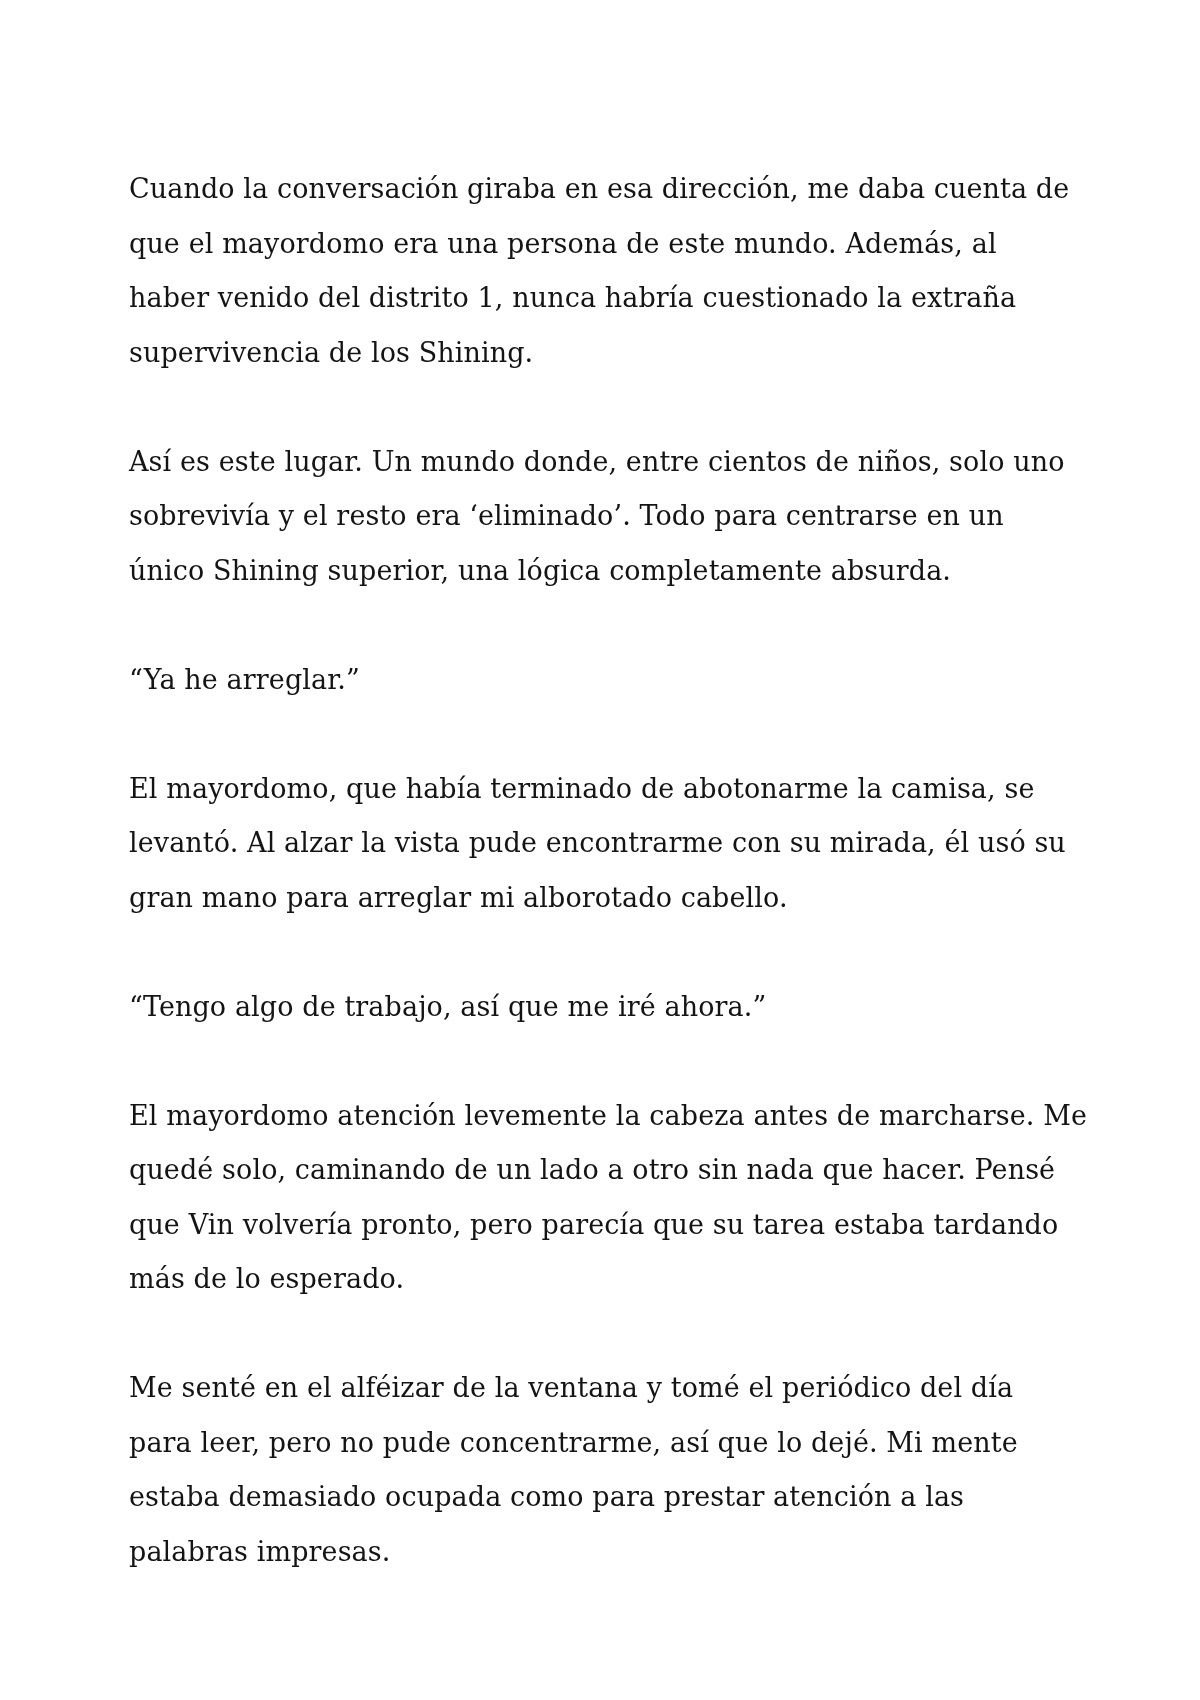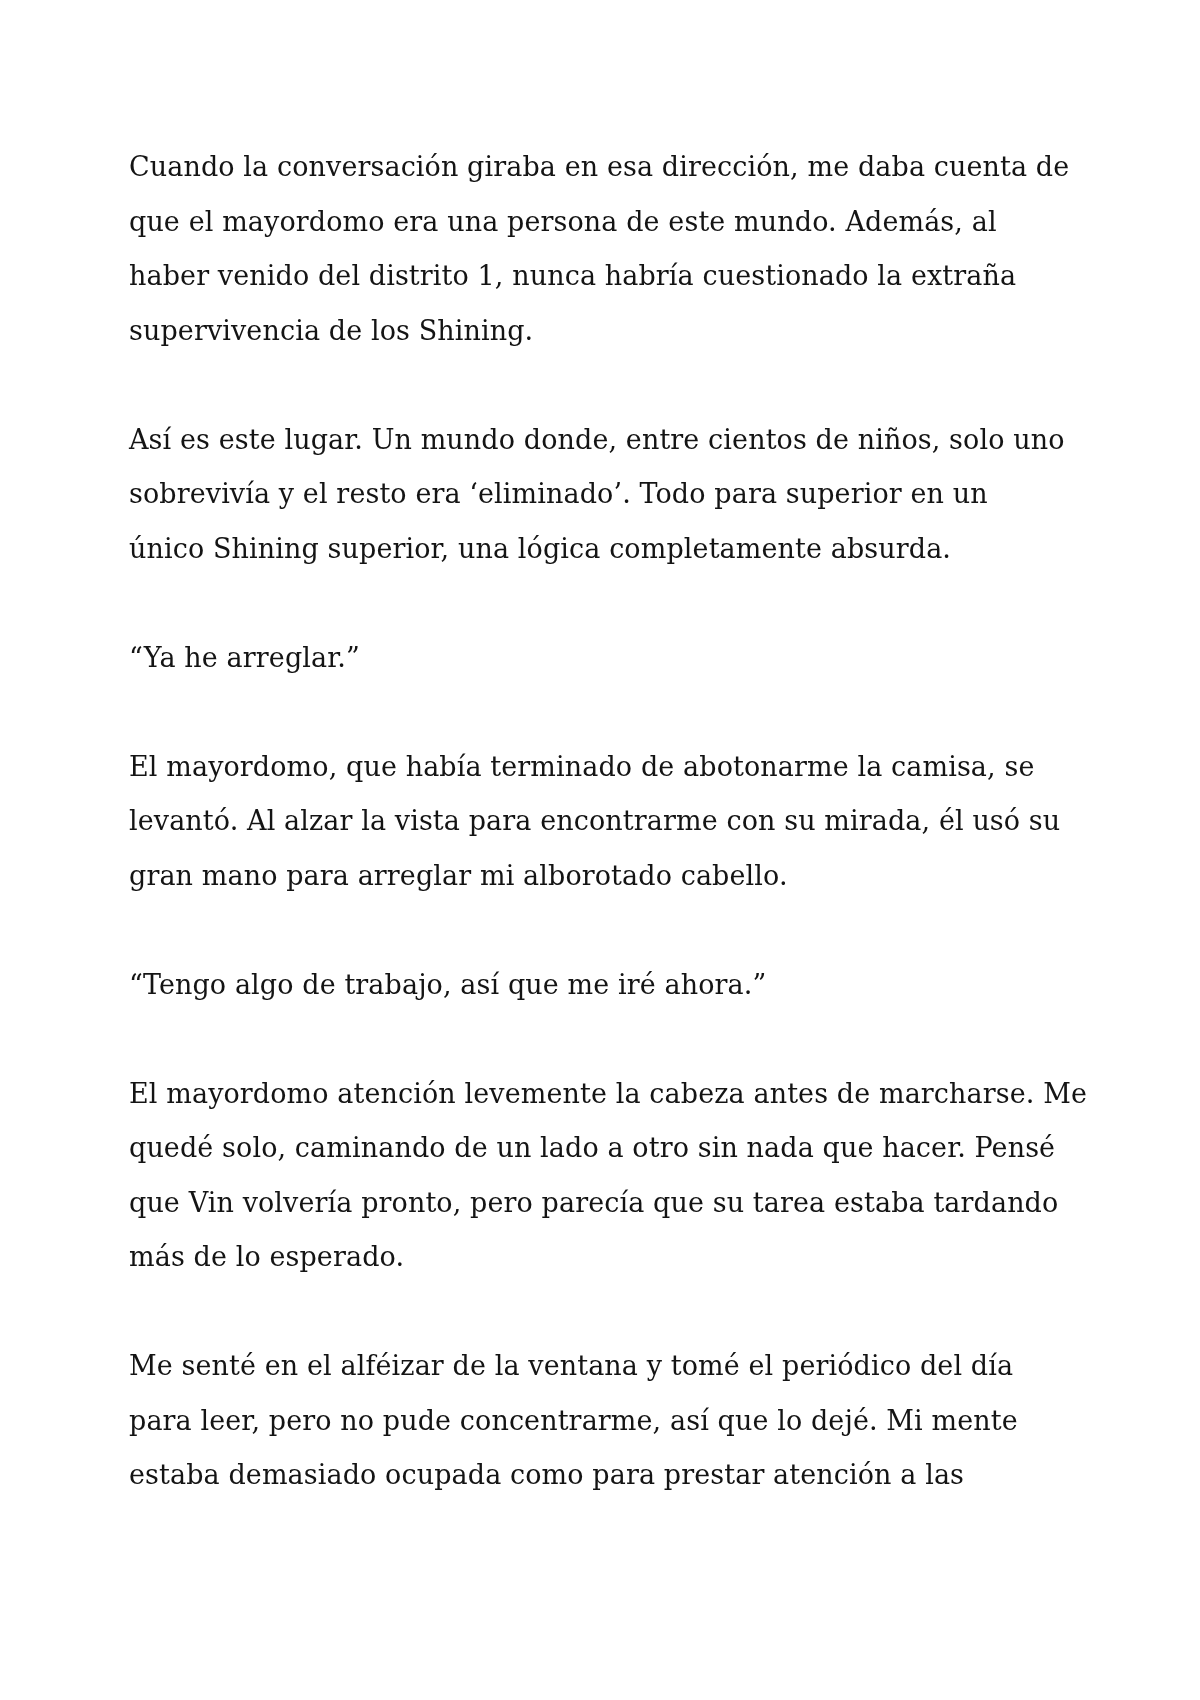--- a/index.html
+++ b/index.html
@@ -9,21 +9,21 @@
     }
     body {
       width: 1200px;
       height: 1700px;
       overflow: hidden;
       position: relative;
     }
     .page {
       position: absolute;
       left: 129px;
-      top: 140px;
+      top: 162px;
       width: 950px;
       font-family: "DejaVu Serif", "Liberation Serif", serif;
       font-size: 27px;
       line-height: 54.5px;
       color: #141414;
       letter-spacing: 0.1px;
     }
     .para {
       margin: 0 0 54.5px 0;
       padding: 0;
@@ -40,44 +40,45 @@
 
   <p class="para">
     <span class="line">Cuando la conversación giraba en esa dirección, me daba cuenta de</span>
     <span class="line">que el mayordomo era una persona de este mundo. Además, al</span>
     <span class="line">haber venido del distrito 1, nunca habría cuestionado la extraña</span>
     <span class="line">supervivencia de los Shining.</span>
   </p>
 
   <p class="para">
     <span class="line">Así es este lugar. Un mundo donde, entre cientos de niños, solo uno</span>
-    <span class="line">sobrevivía y el resto era ‘eliminado’. Todo para superior en un</span>
+    <span class="line">sobrevivía y el resto era ‘eliminado’. Todo para centrarse en un</span>
     <span class="line">único Shining superior, una lógica completamente absurda.</span>
   </p>
 
   <p class="para">
     <span class="line">“Ya he arreglar.”</span>
   </p>
 
   <p class="para">
     <span class="line">El mayordomo, que había terminado de abotonarme la camisa, se</span>
-    <span class="line">levantó. Al alzar la vista para encontrarme con su mirada, él usó su</span>
+    <span class="line">levantó. Al alzar la vista pude encontrarme con su mirada, él usó su</span>
     <span class="line">gran mano para arreglar mi alborotado cabello.</span>
   </p>
 
   <p class="para">
     <span class="line">“Tengo algo de trabajo, así que me iré ahora.”</span>
   </p>
 
   <p class="para">
     <span class="line">El mayordomo atención levemente la cabeza antes de marcharse. Me</span>
     <span class="line">quedé solo, caminando de un lado a otro sin nada que hacer. Pensé</span>
     <span class="line">que Vin volvería pronto, pero parecía que su tarea estaba tardando</span>
     <span class="line">más de lo esperado.</span>
   </p>
 
   <p class="para">
     <span class="line">Me senté en el alféizar de la ventana y tomé el periódico del día</span>
     <span class="line">para leer, pero no pude concentrarme, así que lo dejé. Mi mente</span>
     <span class="line">estaba demasiado ocupada como para prestar atención a las</span>
+    <span class="line">palabras impresas.</span>
   </p>
 
 </div>
 
 </body></html>

